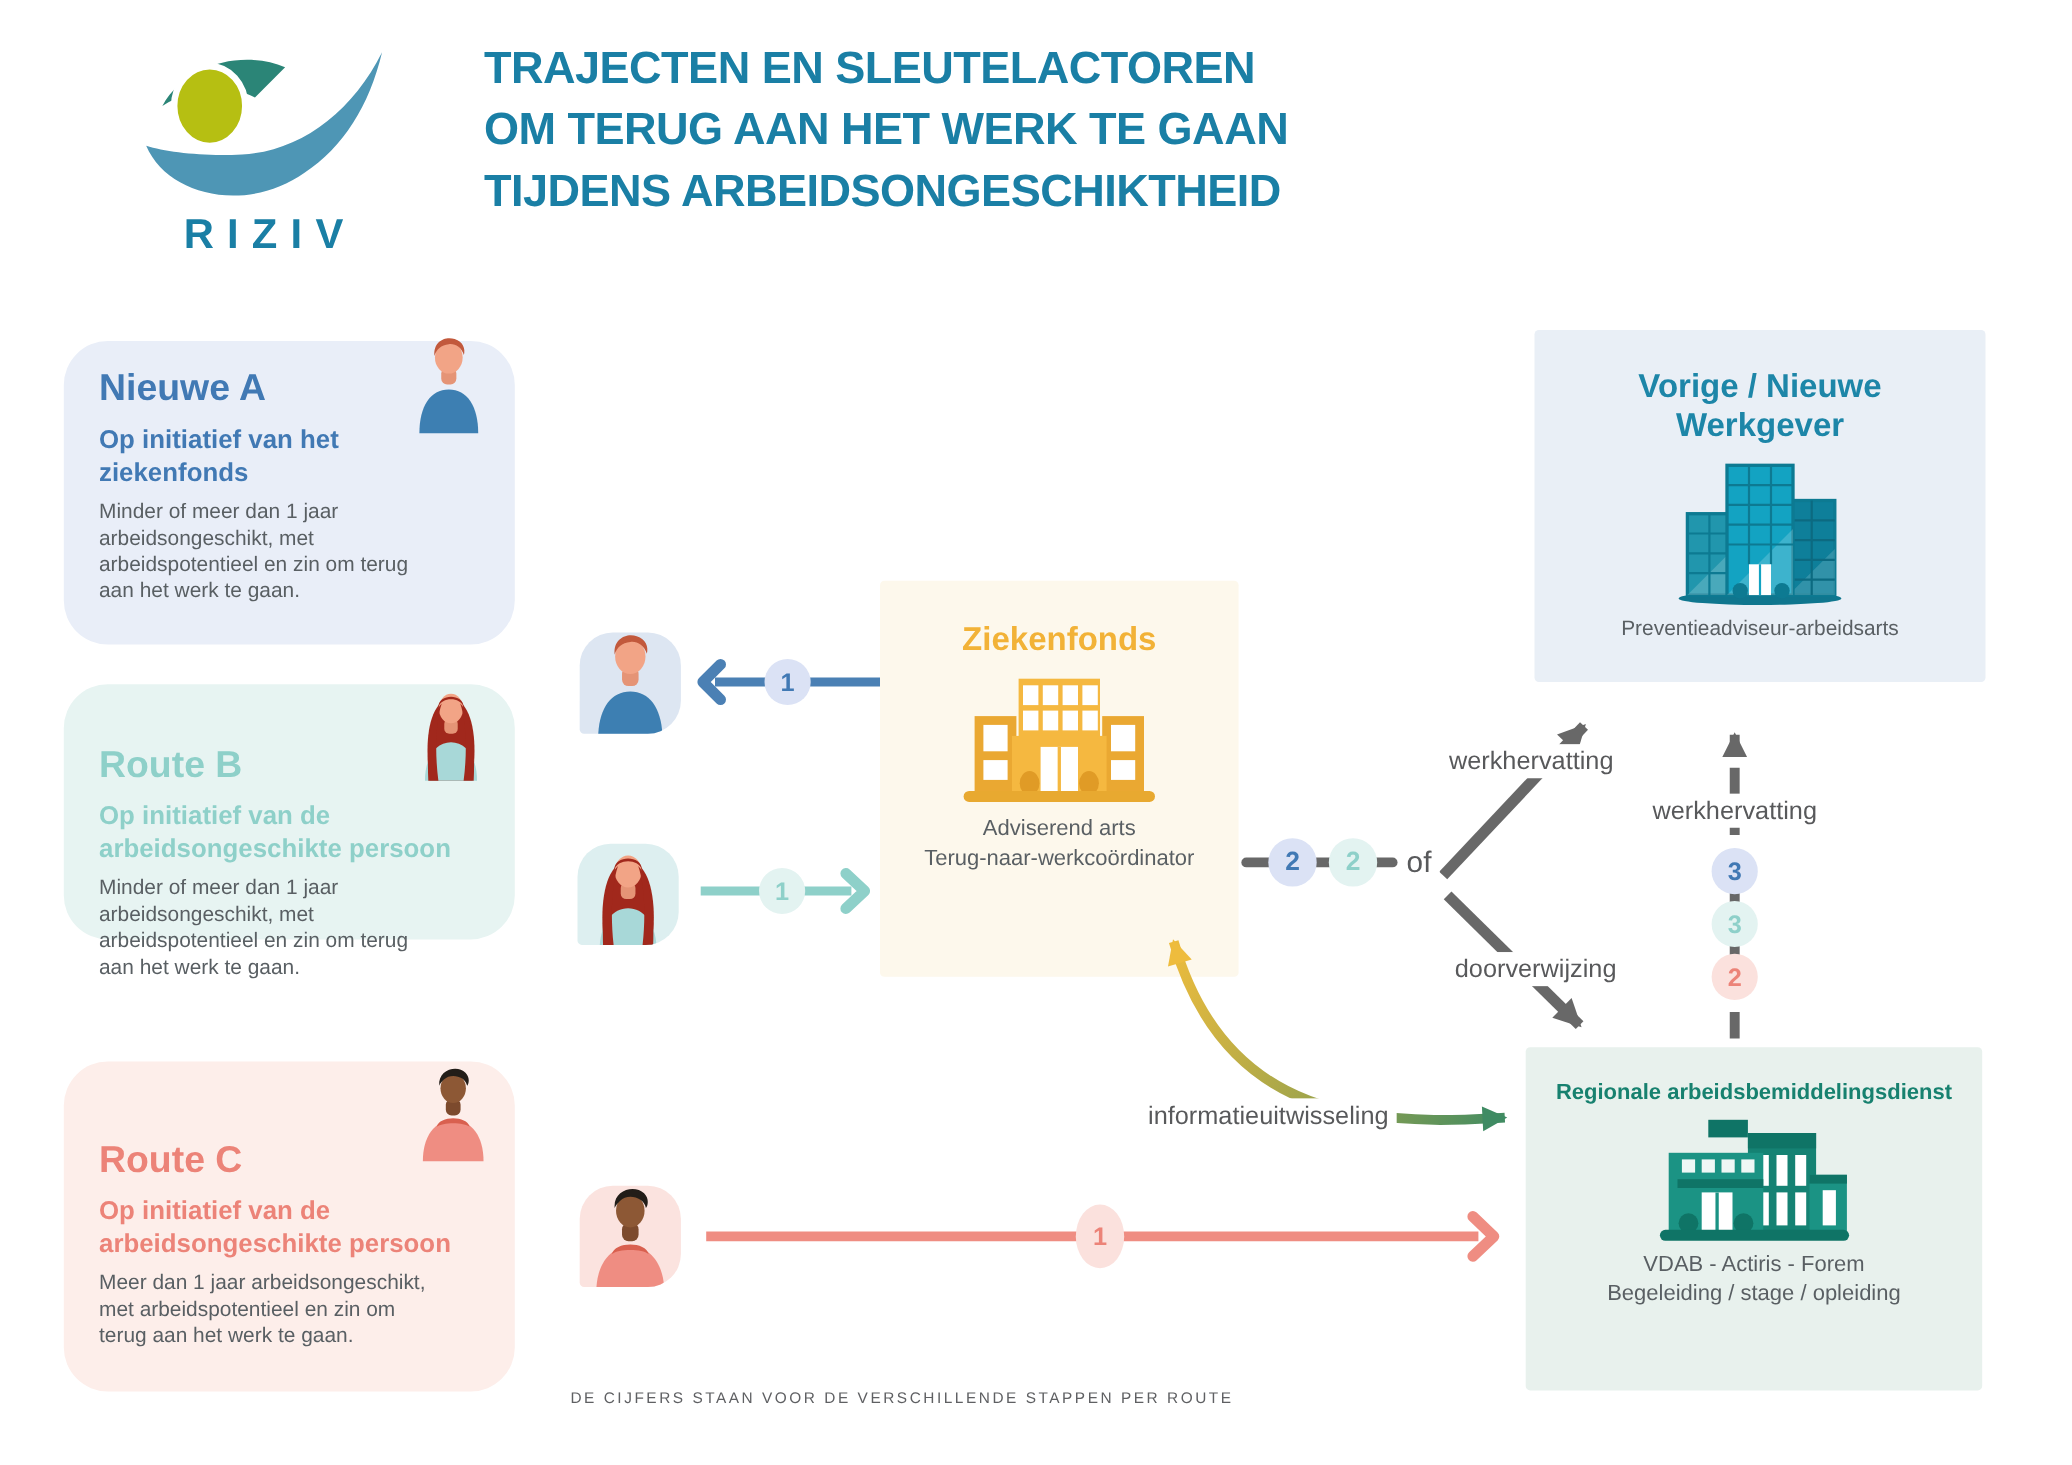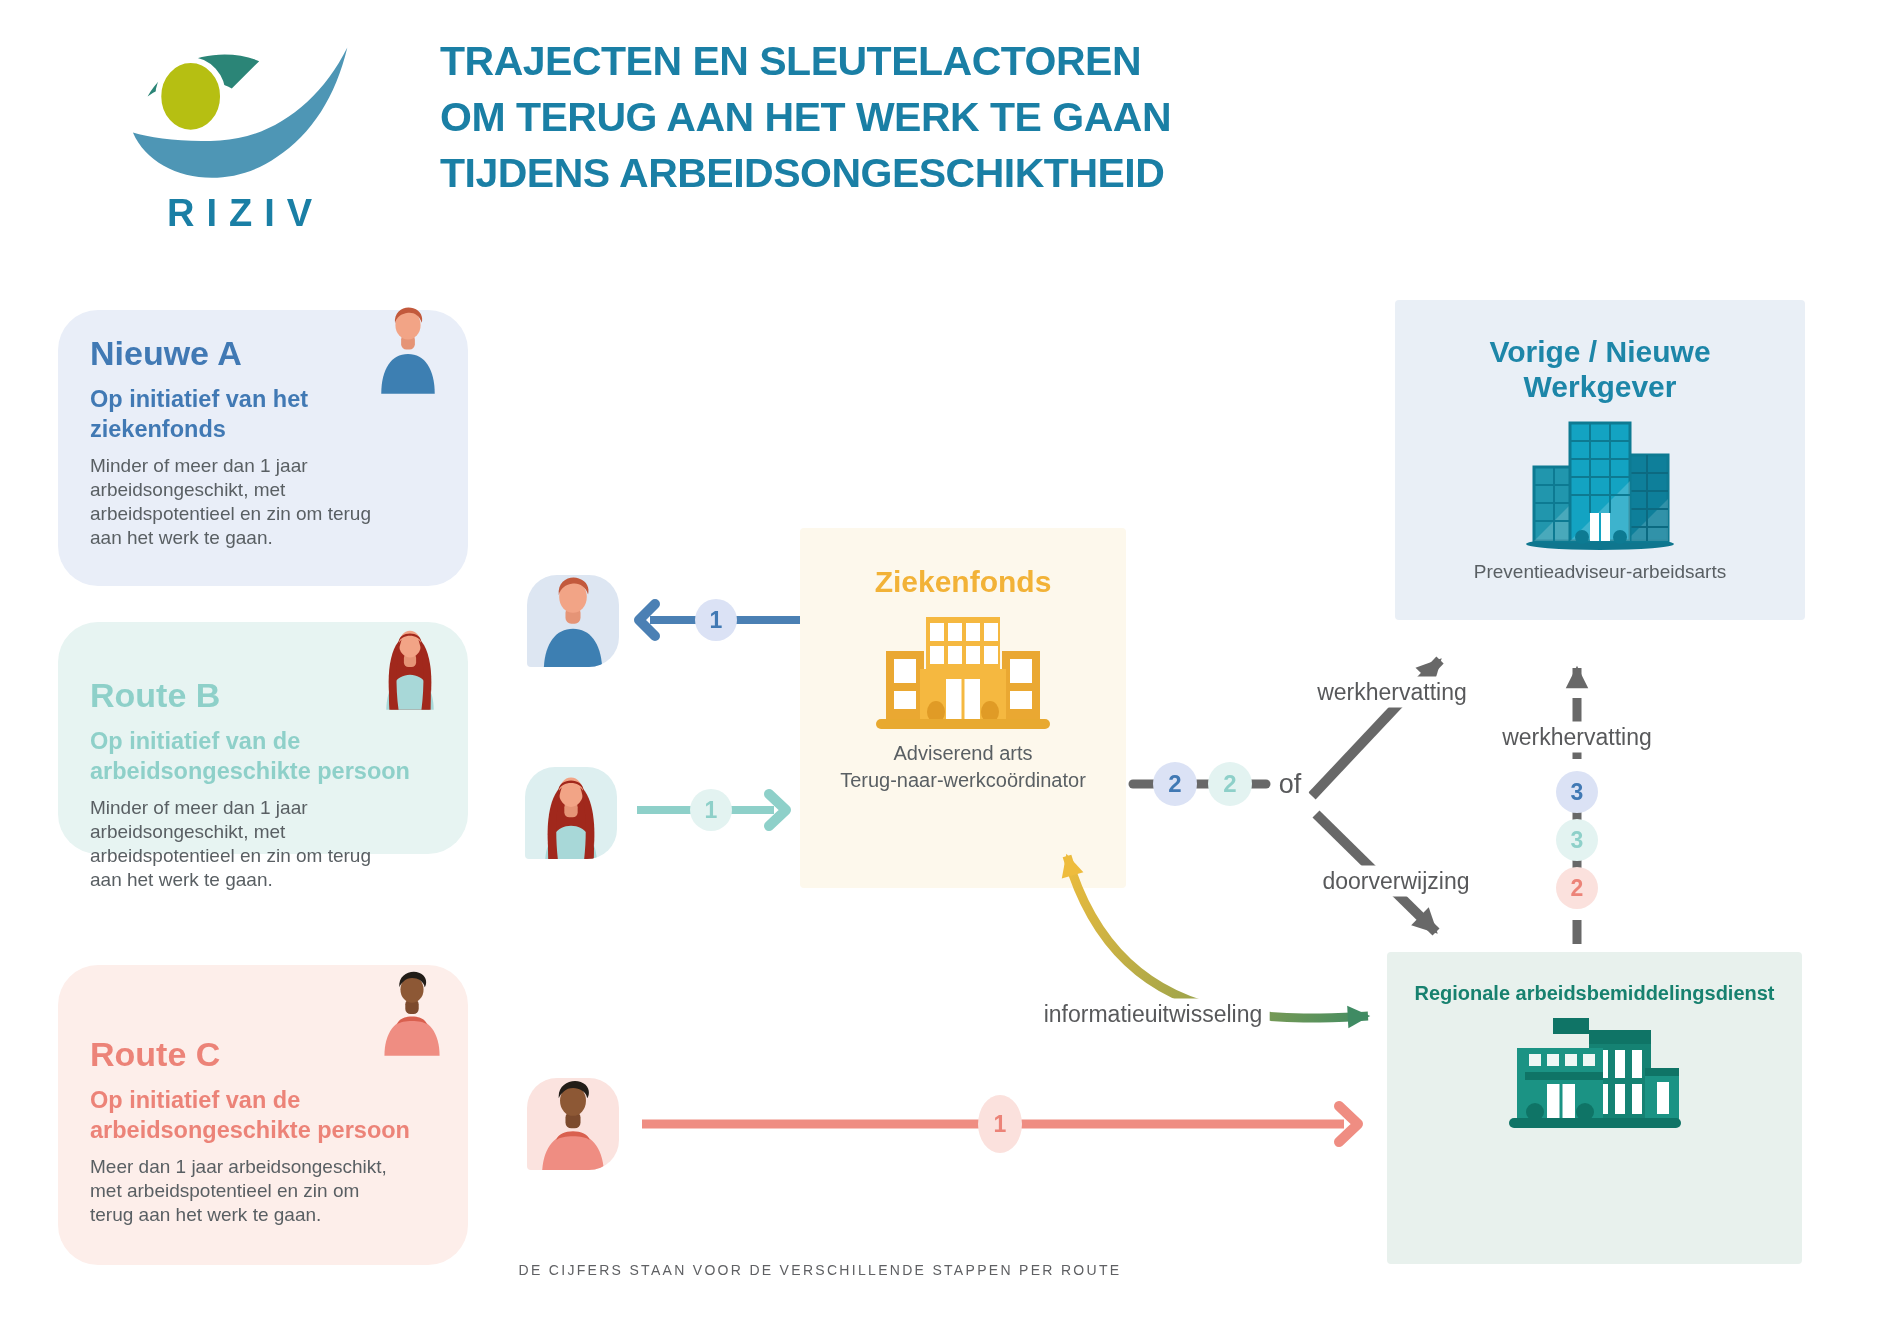--- a/index.html
+++ b/index.html
@@ -249,20 +249,24 @@
       <rect x="42" y="38" width="12" height="12" fill="#eef7f5"></rect>
       <rect x="60" y="38" width="12" height="12" fill="#eef7f5"></rect>
       <rect x="78" y="38" width="12" height="12" fill="#eef7f5"></rect>
       <rect x="20" y="56" width="78" height="8" fill="#0f7466"></rect>
       <rect x="42" y="68" width="28" height="36" fill="#ffffff"></rect>
       <line x1="56" y1="68" x2="56" y2="104" stroke="#1b9384" stroke-width="3"></line>
       <circle cx="30" cy="96" r="9" fill="#0f7466"></circle>
       <circle cx="80" cy="96" r="9" fill="#0f7466"></circle>
       <rect x="4" y="102" width="172" height="10" rx="5" fill="#0f7466"></rect>
     </svg>
+    <div class="node-roles">
+      <div>VDAB - Actiris - Forem</div>
+      <div>Begeleiding / stage / opleiding</div>
+    </div>
   </div>
 
   <svg class="overlay" viewBox="0 0 1884 1332">
     <defs>
       <marker id="mGrey" viewBox="0 0 12 12" refX="10" refY="6" markerWidth="3" markerHeight="3" orient="auto-start-reverse">
         <path d="M1,1 L11,6 L1,11 Z" fill="#686868"></path>
       </marker>
       <marker id="mYellow" viewBox="0 0 12 12" refX="10" refY="6" markerWidth="3" markerHeight="3" orient="auto-start-reverse">
         <path d="M1,1 L11,6 L1,11 Z" fill="#eebc3d"></path>
       </marker>

